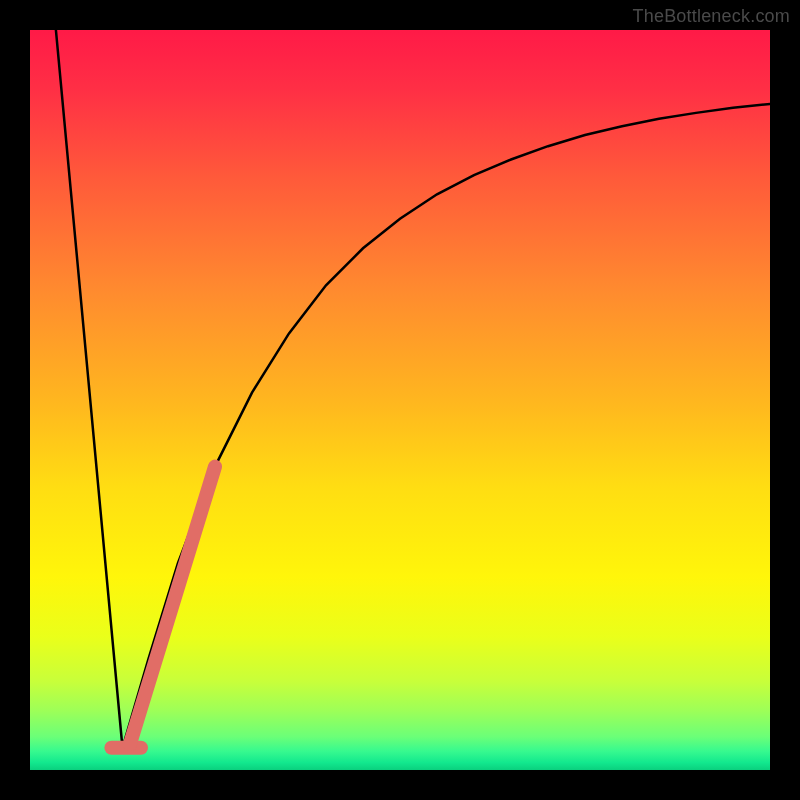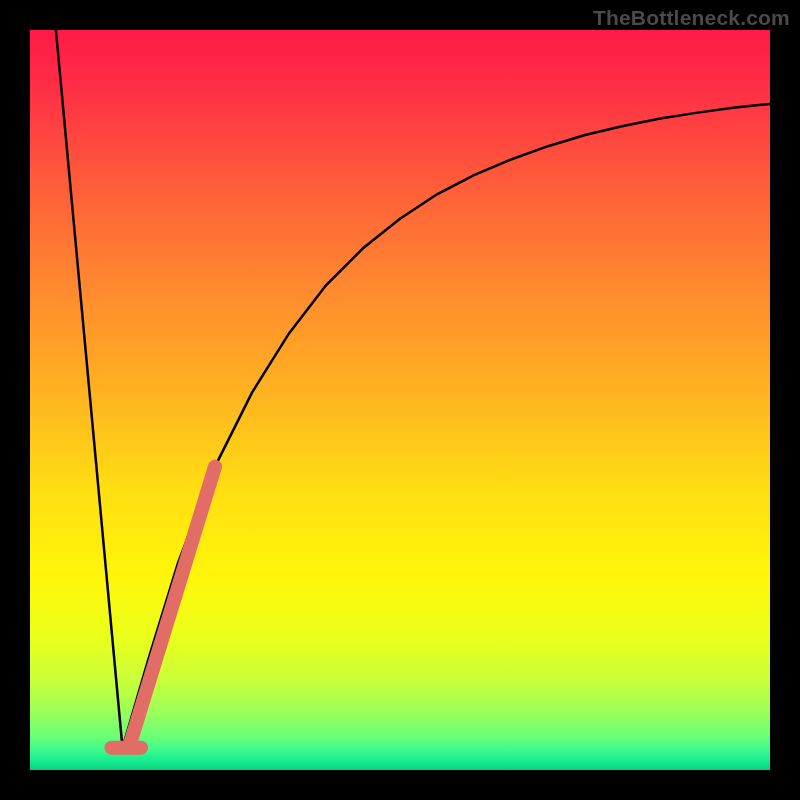--- a/index.html
+++ b/index.html
@@ -32,22 +32,22 @@
   .curve-layer {
     position: absolute;
     left: 0; top: 0;
     width: 100%; height: 100%;
   }
   .watermark {
     position: absolute;
     top: 6px;
     right: 10px;
     color: #4a4a4a;
-    font-size: 21px;
-    font-weight: 700;
+    font-size: 18px;
+    font-weight: 400;
     letter-spacing: 0.2px;
     user-select: none;
   }
 </style>
 </head>
 <body>
 
 <div class="frame">
   <div class="watermark">TheBottleneck.com</div>
   <div class="plot">

